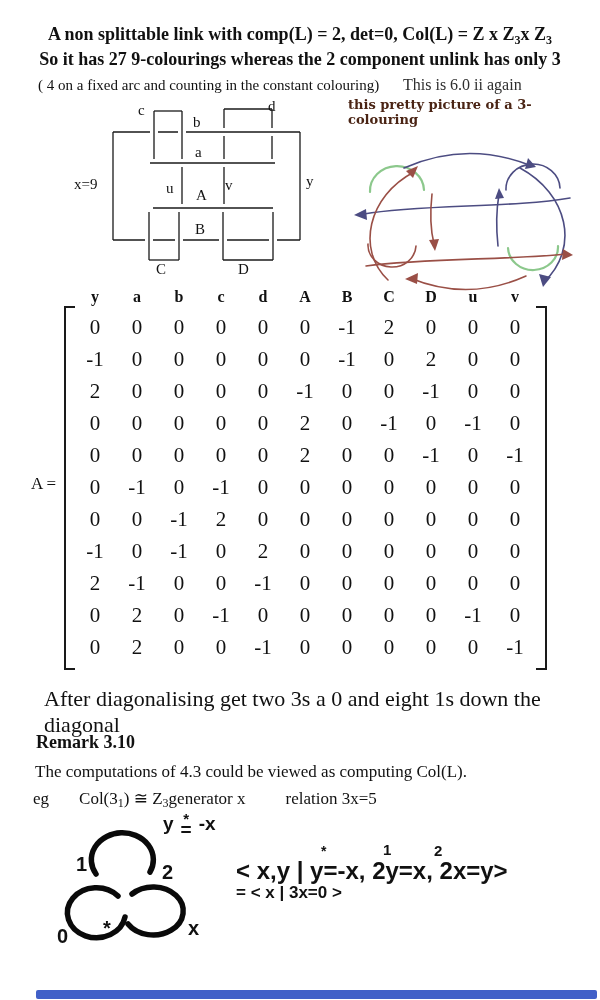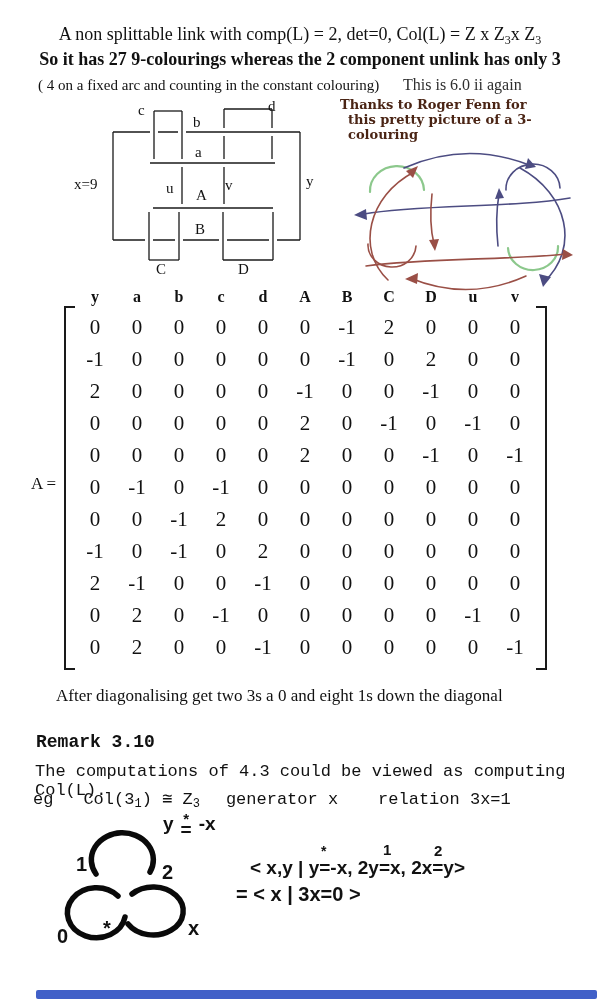--- a/index.html
+++ b/index.html
@@ -1,20 +1,20 @@
 <!DOCTYPE html>
 <html><head>
 <meta charset="utf-8">
 <style>
   html,body{margin:0;padding:0;}
   body{width:600px;height:1000px;position:relative;background:#ffffff;
        font-family:"Liberation Serif",serif;color:#111;overflow:hidden;}
   .abs{position:absolute;}
   
-  .t1{top:24px;left:0;width:600px;text-align:center;font-size:18px;font-weight:normal;}
+  .t1{top:24px;left:0;width:600px;text-align:center;font-size:18px;font-weight:bold;}
   .t2{top:49px;left:0;width:600px;text-align:center;font-size:18px;font-weight:bold;}
   .t3a{top:77px;left:38px;font-size:15px;}
   .t3b{top:76px;left:403px;font-size:16px;color:#2f2f2f;}
   .subsc{font-size:12px;vertical-align:-4px;}
   
   .credit{top:97px;left:340px;width:240px;font-family:"DejaVu Serif",serif;
           font-weight:bold;font-size:13px;line-height:15px;color:#4a2414;}
   .credit .l2{padding-left:8px;}
   
   #linkdiag{top:98px;left:80px;width:250px;height:200px;}
@@ -23,54 +23,53 @@
   .mgrid{left:74px;width:462px;display:grid;grid-template-columns:repeat(11,42px);}
   #mhdr{top:288px;font-weight:bold;font-size:16px;}
   #mbody{top:311px;font-size:21px;grid-auto-rows:32px;}
   .mhc,.mc{text-align:center;}
   .mc{line-height:32px;}
   .bracket{top:306px;width:9px;height:360px;border-top:2px solid #1a1a1a;border-bottom:2px solid #1a1a1a;}
   #brL{left:64px;border-left:2px solid #1a1a1a;}
   #brR{left:536px;border-right:2px solid #1a1a1a;}
   #aeq{top:474px;left:31px;font-size:17px;}
   
-  #diagnote{top:686px;left:44px;font-size:17px;margin-left:12px;}
-  .sans{font-family:Liberation Mono, monospace;}
+  #diagnote{top:686px;left:44px;font-size:22px;}
+  .sans{font-family:Liberation Serif, serif;}
   #remark{top:732px;left:36px;font-size:18px;font-weight:bold;}
   #rbody{top:762px;left:35px;font-size:17px;}
   #egline{top:788px;left:33px;font-size:17px;}
-  #egline .gap1{margin-left:30px;text-align:right;} #egline .gap2{margin-left:26px;} #egline .gap3{margin-left:40px;}
+  #egline .gap1{margin-left:30px;text-align:right;} #egline .gap2{} #egline .gap3{margin-left:40px;}
   .subsm{font-size:12px;vertical-align:-3px;}
   
   #trefoil{top:812px;left:52px;width:170px;height:145px;}
   #trefoil .lb{position:absolute;font-family:"Liberation Sans",sans-serif;font-weight:bold;font-size:20px;line-height:20px;}
   #yeq{top:813px;left:163px;font-family:"Liberation Sans",sans-serif;font-weight:bold;font-size:19px;display:flex;gap:7px;}
   #yeq .stack{display:inline-flex;flex-direction:column;align-items:center;line-height:11px;font-size:15px;}
   #yeq .stack .eq{font-size:19px;}
   
   .pres{font-family:"Liberation Sans",sans-serif;font-weight:bold;}
   #supstar{top:843px;left:321px;font-size:14px;}
   #sup1{top:841px;left:383px;font-size:15px;}
   #sup2{top:842px;left:434px;font-size:15px;}
-  #pres1{top:857px;left:250px;font-size:19px;}
-  #pres2{top:883px;left:236px;font-size:20px;}
+  #pres1{top:857px;left:236px;font-size:24px;}
+  #pres2{top:883px;left:236px;font-size:17px;}
   
   #bbar{top:990px;left:36px;width:561px;height:9px;background:#4160c8;border-radius:2px;}
   svg{position:absolute;overflow:visible;}
 </style>
 </head>
 <body>
 
 <div class="abs t1"><span>A non splittable link with comp(L) = 2, det=0, Col(L) = Z x Z</span><span class="subsc">3</span><span>x Z</span><span class="subsc">3</span></div>
 <div class="abs t2">So it has 27 9-colourings whereas the 2 component unlink has only 3</div>
 <div class="abs t3a">( 4 on a fixed arc and  counting in the constant colouring)</div>
 <div class="abs t3b">This is  6.0 ii   again</div>
 
 <div class="abs credit">
-  <div>Thanks to Roger Fenn for</div>
   <div class="l2">this pretty picture of a 3-colouring</div>
 </div>
 
 <div class="abs" id="linkdiag">
   <svg width="250" height="200" style="left:0;top:0">
     <g stroke="#1a1a1a" stroke-width="1.3" fill="none">
 
       <path d="M33 34H70 M78 34H98 M106 34H220"></path>
       <path d="M70 65H195"></path>
       <path d="M73 110H193"></path>
@@ -277,21 +276,21 @@
 <div class="abs bracket" id="brR"></div>
 <div class="abs" id="aeq">A =</div>
 
 <div class="abs" id="diagnote">After diagonalising get two 3s a 0 and eight 1s down the diagonal</div>
 
 <div class="abs sans" id="remark">Remark 3.10</div>
 <div class="abs sans" id="rbody">The computations of 4.3 could be viewed as computing Col(L).</div>
 <div class="abs sans" id="egline">
   <span>eg</span><span class="gap1"><span>Col(3</span><span class="subsm">1</span><span>)</span></span>
   <span>≅</span>
-  <span><span>Z</span><span class="subsm">3</span></span><span class="gap2">generator x</span><span class="gap3">relation 3x=1</span>
+  <span><span>Z</span><span class="subsm">3</span></span><span class="gap2">generator x</span><span class="gap3">relation 3x=5</span>
 </div>
 
 <div class="abs" id="trefoil">
   <svg width="170" height="145" style="left:0;top:0">
     <g fill="none" stroke="#0a0a0a" stroke-width="5.5" stroke-linecap="round">
       <path d="M44 62 A31 27 0 1 1 98 60"></path>
       <path d="M66 84 A29 25 0 1 0 73 105"></path>
       <path d="M76 112 A30 24 0 1 0 80 82"></path>
     </g>
   </svg>

